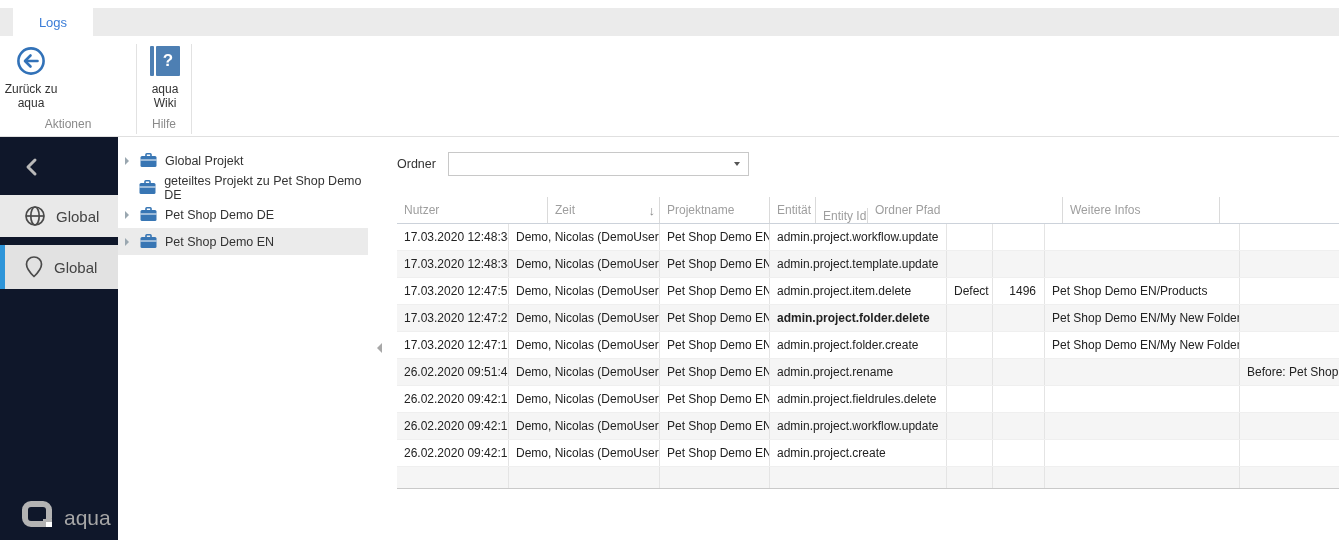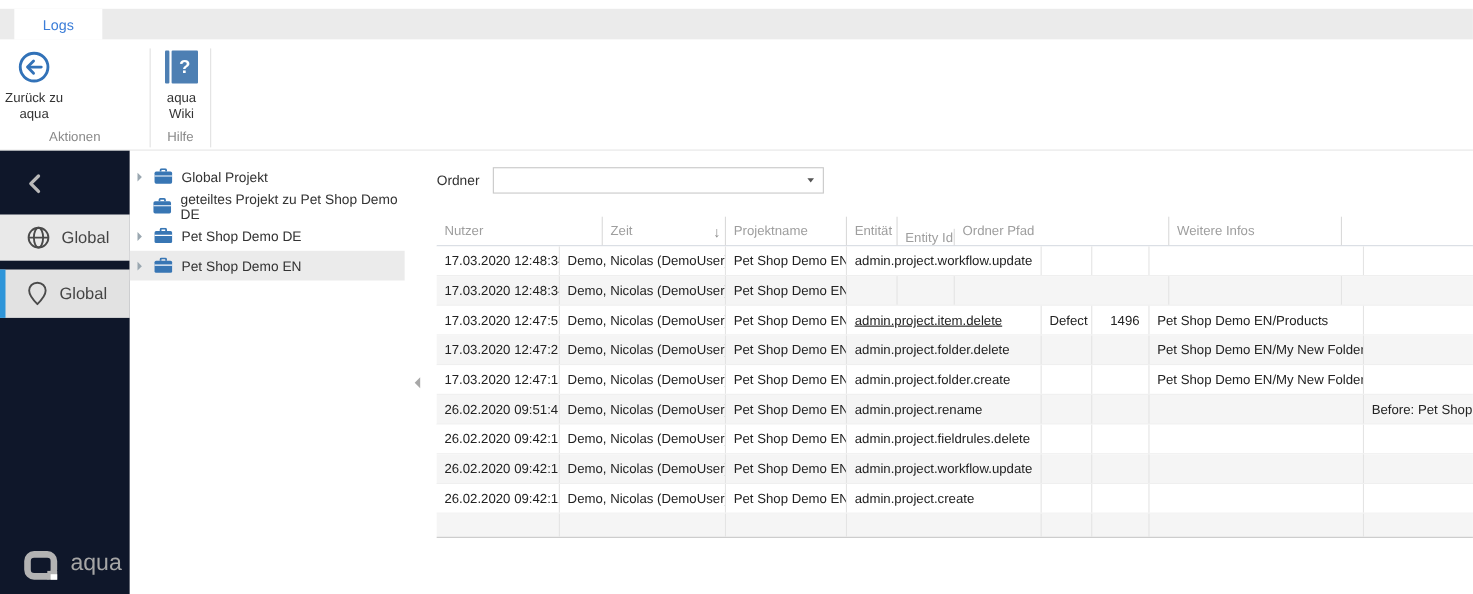--- a/index.html
+++ b/index.html
@@ -26,21 +26,21 @@
   .wiki-cover{width:24px;background:#4d7fb3;color:#fff;font-weight:bold;font-size:17px;
               display:flex;align-items:center;justify-content:center;border-radius:1px;}
   
   .sidebar{position:absolute;left:0;top:137px;width:118px;bottom:0;background:#0f172a;}
   .sidebar-collapse{position:absolute;top:18px;left:20px;width:24px;height:24px;cursor:default;}
   .side-item{position:absolute;left:0;width:118px;display:flex;align-items:center;
              box-sizing:border-box;font-size:15px;color:#444;background:#e9e9e9;cursor:default;}
   .side-item .s-icon{margin:0 10px 0 24px;display:flex;align-items:center;}
   .side-item.selected{background:#e2e2e2;border-left:5px solid #2e95d9;}
   .side-item.selected .s-icon{margin-left:19px;}
-  .logo{position:absolute;left:20px;bottom:10px;display:flex;align-items:flex-start;gap:8px;}
+  .logo{position:absolute;left:20px;bottom:10px;display:flex;align-items:flex-end;gap:8px;}
   .logo-text{color:#a6a6a6;font-size:21px;}
   
   .tree{position:absolute;left:118px;top:137px;width:250px;bottom:0;background:#ffffff;
         padding-top:10px;box-sizing:border-box;}
   .tree-item{height:27px;display:flex;align-items:center;padding-left:7px;font-size:12.5px;color:#333;cursor:default;}
   .tree-item.selected{background:#ebebeb;}
   .expander{width:13px;display:flex;align-items:center;}
   .expander .tri{width:0;height:0;border-left:4px solid #9aa7b0;border-top:4px solid transparent;
                  border-bottom:4px solid transparent;}
   .proj-icon{margin:0 8px 0 2px;display:flex;align-items:center;}
@@ -246,40 +246,41 @@
           <div class="t-cell" style="width: 177px;">admin.project.workflow.update</div>
           <div class="t-cell" style="width: 46px;"></div>
           <div class="t-cell num" style="width: 52px;"></div>
           <div class="t-cell" style="width: 195px;"></div>
           <div class="t-cell" style="width: 157px;"></div>
         </div>
         <div class="t-row alt">
           <div class="t-cell" style="width: 112px;">17.03.2020 12:48:34</div>
           <div class="t-cell" style="width: 151px;">Demo, Nicolas (DemoUser)</div>
           <div class="t-cell" style="width: 110px;">Pet Shop Demo EN</div>
+          <div class="t-cell" style="width: 177px;">admin.project.template.update</div>
           <div class="t-cell" style="width: 46px;"></div>
           <div class="t-cell num" style="width: 52px;"></div>
           <div class="t-cell" style="width: 195px;"></div>
           <div class="t-cell" style="width: 157px;"></div>
         </div>
         <div class="t-row">
           <div class="t-cell" style="width: 112px;">17.03.2020 12:47:56</div>
           <div class="t-cell" style="width: 151px;">Demo, Nicolas (DemoUser)</div>
           <div class="t-cell" style="width: 110px;">Pet Shop Demo EN</div>
-          <div class="t-cell" style="width: 177px; text-decoration: underline;">admin.project.item.delete</div>
+          <div class="t-cell" style="width: 177px;">admin.project.item.delete</div>
           <div class="t-cell" style="width: 46px;">Defect</div>
           <div class="t-cell num" style="width: 52px;">1496</div>
           <div class="t-cell" style="width: 195px;">Pet Shop Demo EN/Products</div>
           <div class="t-cell" style="width: 157px;"></div>
         </div>
         <div class="t-row alt">
           <div class="t-cell" style="width: 112px;">17.03.2020 12:47:26</div>
           <div class="t-cell" style="width: 151px;">Demo, Nicolas (DemoUser)</div>
           <div class="t-cell" style="width: 110px;">Pet Shop Demo EN</div>
-          <div class="t-cell" style="width: 177px;">admin.project.folder.delete</div>
+          <div class="t-cell" style="width: 177px; font-weight: bold;">admin.project.folder.delete</div>
           <div class="t-cell" style="width: 46px;"></div>
           <div class="t-cell num" style="width: 52px;"></div>
           <div class="t-cell" style="width: 195px;">Pet Shop Demo EN/My New Folder</div>
           <div class="t-cell" style="width: 157px;"></div>
         </div>
         <div class="t-row">
           <div class="t-cell" style="width: 112px;">17.03.2020 12:47:15</div>
           <div class="t-cell" style="width: 151px;">Demo, Nicolas (DemoUser)</div>
           <div class="t-cell" style="width: 110px;">Pet Shop Demo EN</div>
           <div class="t-cell" style="width: 177px;">admin.project.folder.create</div>

